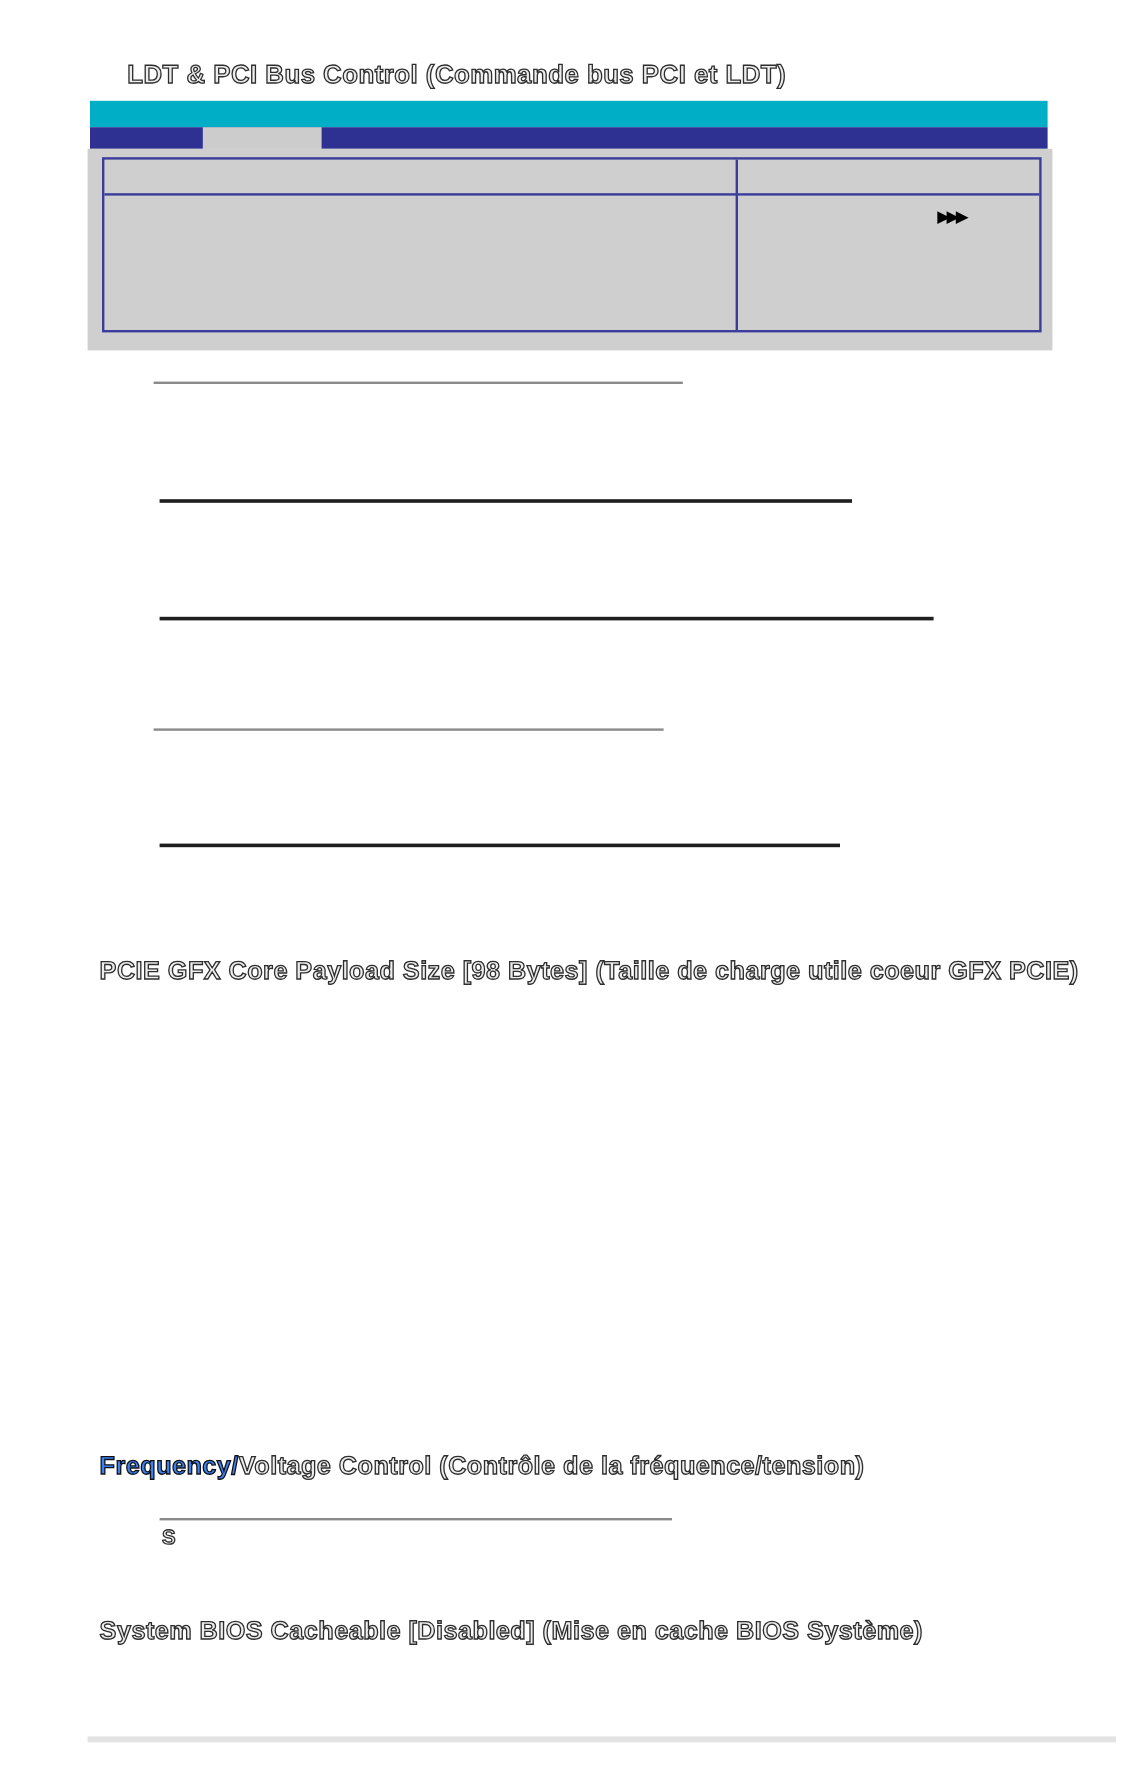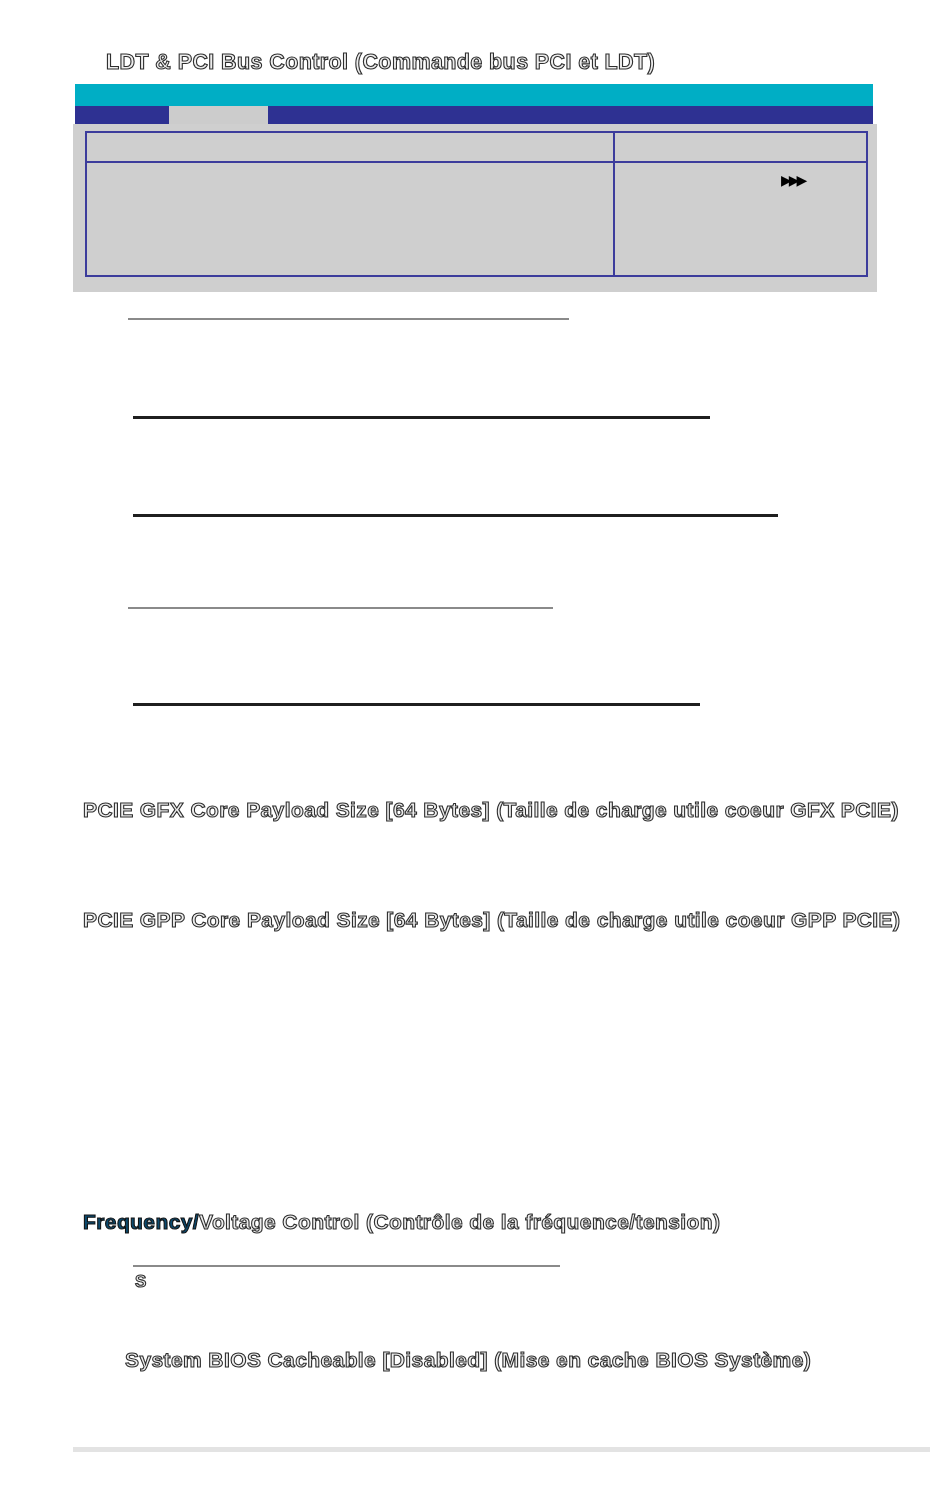--- a/index.html
+++ b/index.html
@@ -22,21 +22,21 @@
     font-weight: 700;
     font-size: 21px;
     line-height: 1.15;
     color: #ededed;
     -webkit-text-stroke: 1.1px #2e2e2e;
     letter-spacing: 0.4px;
     white-space: nowrap;
     margin: 0;
   }
   .solid-bold {
-    color: #0c4a6e;
+    color: #3b82f6;
     text-align: center;
     -webkit-text-stroke: 1.1px #111111;
   }
 
   .abs { position: absolute; }
 
   .page-title   { left: 83px;  top: 50px;  font-size: 21.5px; margin-left: 23px; }
 
   
   .bios {
@@ -99,21 +99,21 @@
   .rule-5 { left: 133px; top: 703px;  width: 567px; height: 3px; }
   .rule-6 { left: 133px; top: 1265px; width: 427px; height: 2px; }
 
   
   .h-pcie-gfx      { left: 83px; top: 798px;  }
   .h-pcie-gpp      { left: 83px; top: 908px;  }
   .h-nb-sb         { left: 83px; top: 1018px; }
   .h-onboard-video { left: 83px; top: 1128px; }
   .h-frequency     { left: 83px; top: 1210px; }
   .h-stray-s       { left: 135px; top: 1272px; font-size: 17px; }
-  .h-system-bios   { left: 83px; top: 1348px; margin-left: 42px; }
+  .h-system-bios   { left: 83px; top: 1348px; }
 
   
   .bottom-divider {
     left: 73px; top: 1447px;
     width: 857px; height: 5px;
     background: #e3e3e3;
   }
 </style>
 </head>
 <body>
@@ -135,23 +135,22 @@
       </div>
     </div>
   </div>
 
   <div class="rule rule-gray rule-1"></div>
   <div class="rule rule-dark rule-2"></div>
   <div class="rule rule-dark rule-3"></div>
   <div class="rule rule-gray rule-4"></div>
   <div class="rule rule-dark rule-5"></div>
 
-  <h2 class="abs outline-text h-pcie-gfx">PCIE GFX Core Payload Size [64 Bytes] (Taille de charge utile coeur GFX PCIE)</h2>
+  <h2 class="abs outline-text h-pcie-gfx">PCIE GFX Core Payload Size [98 Bytes] (Taille de charge utile coeur GFX PCIE)</h2>
 
-  <h2 class="abs outline-text h-pcie-gpp">PCIE GPP Core Payload Size [64 Bytes] (Taille de charge utile coeur GPP PCIE)</h2>
 
 
 
   <h2 class="abs outline-text h-frequency"><span class="solid-bold">Frequency/</span><span>Voltage Control (Contrôle de la fréquence/tension)</span></h2>
 
   <div class="rule rule-gray rule-6"></div>
 
   <div class="abs outline-text h-stray-s">S</div>
 
   <h2 class="abs outline-text h-system-bios">System BIOS Cacheable [Disabled] (Mise en cache BIOS Système)</h2>

